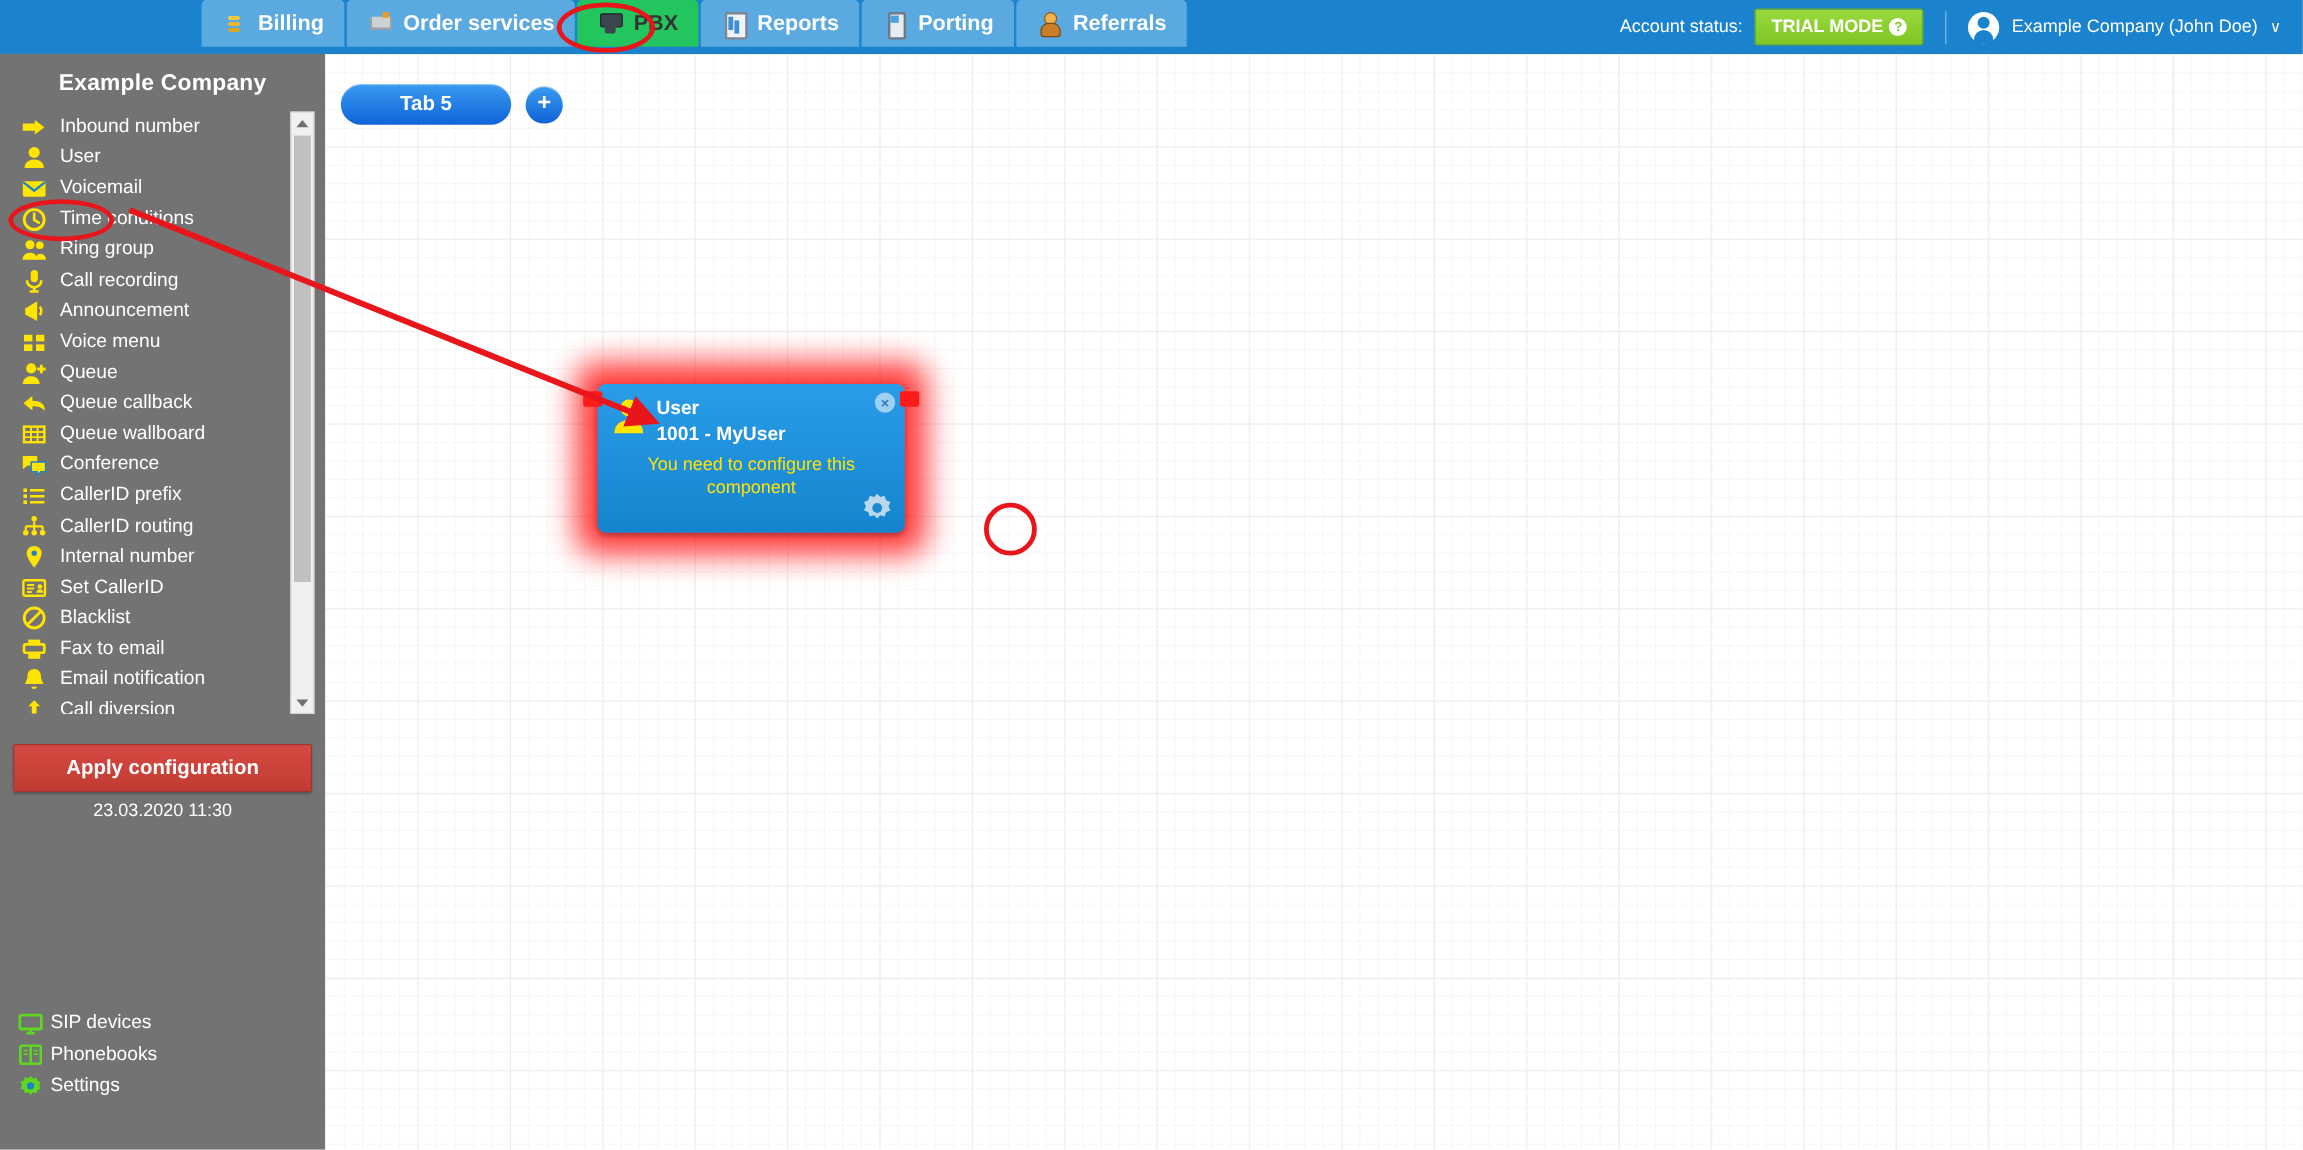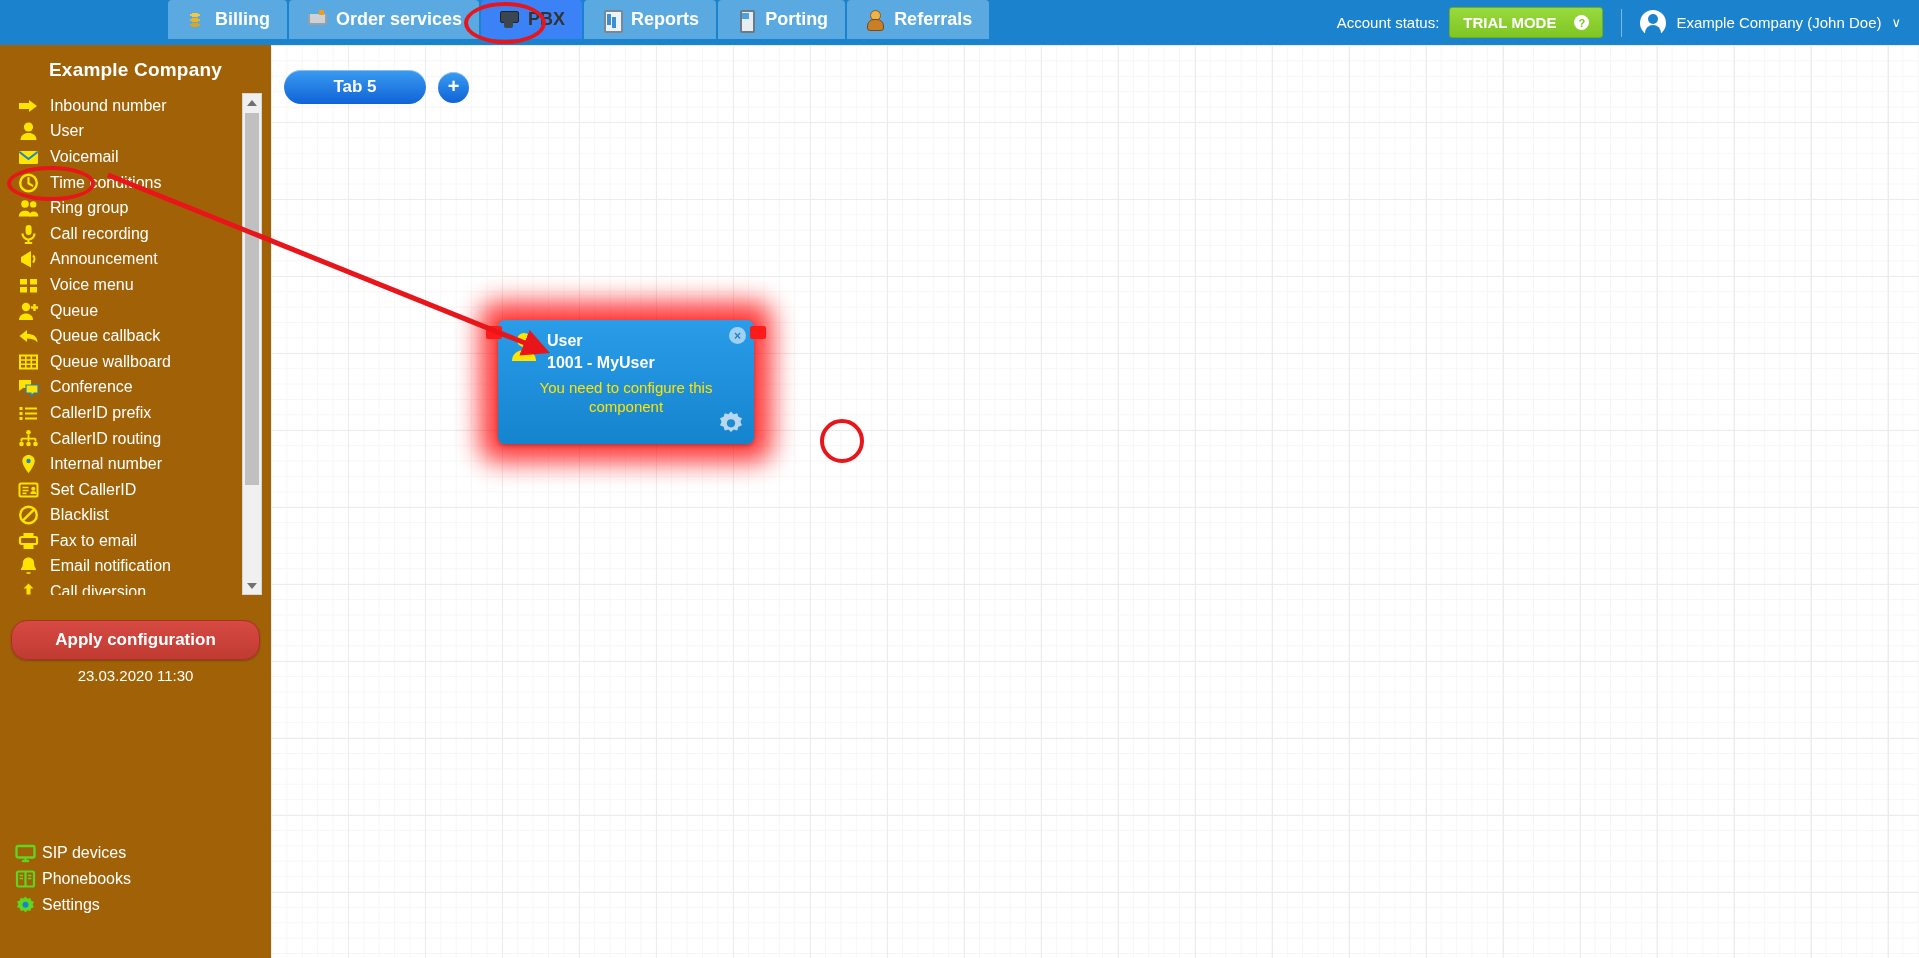--- a/index.html
+++ b/index.html
@@ -24,21 +24,21 @@
     color: #ffffff;
     font-size: 18px; font-weight: bold;
     display: flex; align-items: center; gap: 9px;
     padding: 0 17px;
     border-radius: 4px 4px 0 0;
     margin-right: 2px;
     white-space: nowrap;
     cursor: pointer;
     position: relative;
   }
-  .nav-tab.active { background: #3b82f6; color: #333333; }
+  .nav-tab.active { background: #22c55e; color: #333333; }
   .nav-ico { width: 21px; height: 21px; display: inline-block; position: relative; flex: none; }
 
   
   .ico-coins { background:
       radial-gradient(ellipse 9px 3px at 10px 6px, #f5c842 60%, transparent 61%),
       radial-gradient(ellipse 9px 3px at 10px 11px, #e8b42e 60%, transparent 61%),
       radial-gradient(ellipse 9px 3px at 10px 16px, #d9a525 60%, transparent 61%); }
   .ico-cart { background: transparent; }
   .ico-cart::before { content:""; position:absolute; left:2px; top:5px; width:15px; height:9px;
       border:2px solid #9aa0a6; border-top:none; border-radius: 0 0 3px 3px; background:#cdd2d6; }
@@ -62,21 +62,21 @@
   #acct-area {
     margin-left: auto; display: flex; align-items: center; height: 45px;
     padding-right: 18px; color: #ffffff; font-size: 15px;
   }
   #acct-status-label { margin-right: 10px; }
   #trial-badge {
     background: linear-gradient(#9ad93c, #7ec624);
     border: 1px solid #6cb01c;
     color: #ffffff; font-weight: bold; font-size: 15px;
     padding: 6px 13px; border-radius: 3px;
-    display: flex; align-items: center; gap: 18px; cursor: pointer;
+    display: flex; align-items: center; gap: 5px; cursor: pointer;
   }
   .q-mark {
     width: 15px; height: 15px; border-radius: 50%;
     background: #ffffff; color: #7ec624;
     font-size: 11px; font-weight: bold;
     display: inline-flex; align-items: center; justify-content: center;
   }
   #acct-sep { width: 1px; height: 28px; background: rgba(255,255,255,.45); margin: 0 18px; }
   #acct-user { display: flex; align-items: center; gap: 10px; cursor: pointer; }
   #acct-avatar {
@@ -85,21 +85,21 @@
   #acct-avatar::before { content:""; position:absolute; left:8px; top:4px; width:10px; height:10px;
       border-radius:50%; background:#1b83cd; }
   #acct-avatar::after { content:""; position:absolute; left:5px; top:15px; width:16px; height:11px;
       border-radius:8px 8px 0 0; background:#1b83cd; }
   .chev { font-size: 13px; }
 
   
   #sidebar {
     position: absolute; left: 0; top: 45px;
     width: 271px; height: 913px;
-    background: #a16207;
+    background: #737373;
     color: #ffffff;
   }
   #company-title {
     text-align: center; font-size: 19px; font-weight: bold;
     padding: 14px 0 12px 0; letter-spacing: .2px;
   }
   #menu-scrollwrap {
     position: relative;
     margin: 0 9px 0 9px;
     height: 502px;
@@ -134,21 +134,21 @@
   #sb-thumb {
     position: absolute; left: 2px; top: 19px; width: 14px; height: 372px;
     background: #c0c0c0; cursor: pointer;
   }
 
   #apply-btn {
     position: absolute; left: 11px; top: 575px;
     width: 249px; height: 40px;
     background: linear-gradient(#d64a42, #c13b33);
     border: 1px solid #a93028;
-    border-radius: 16px;
+    border-radius: 2px;
     color: #ffffff; font-size: 17px; font-weight: bold;
     display: flex; align-items: center; justify-content: center;
     cursor: pointer;
     box-shadow: 0 1px 2px rgba(0,0,0,.25);
   }
   #apply-timestamp {
     position: absolute; left: 0; top: 622px; width: 271px;
     text-align: center; font-size: 15px; color: #ffffff;
   }
   #intro-block {

